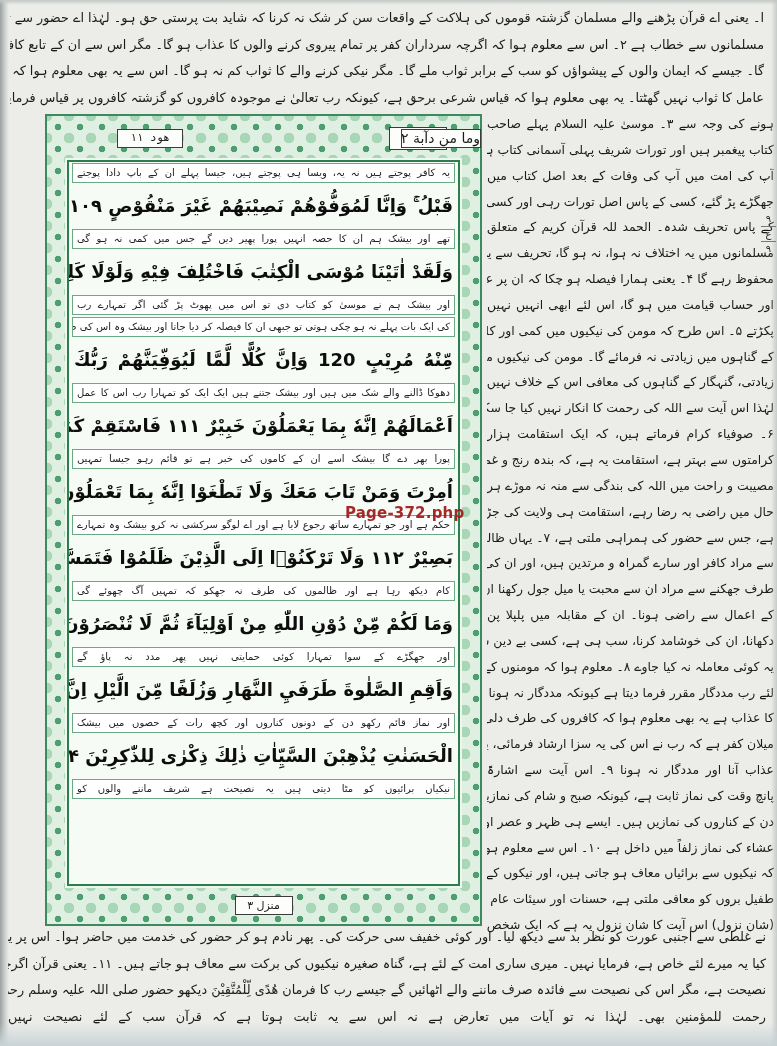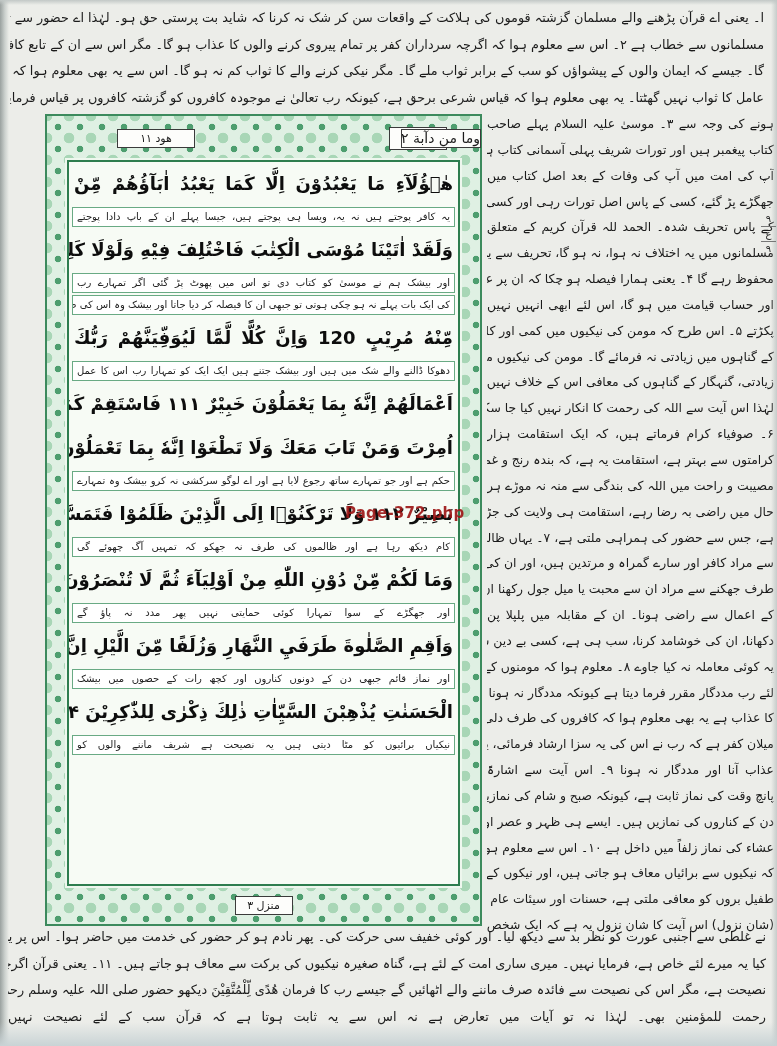--- a/index.html
+++ b/index.html
@@ -39,21 +39,21 @@
   .qbox-inner{
     position:absolute;left:20px;right:20px;top:44px;bottom:38px;
     background:#f7fbf5;border:2px solid #2e7d4f;box-shadow:0 0 0 2px #eef7ee;
     display:flex;flex-direction:column;box-sizing:border-box;overflow:hidden;
   }
   .hdr-label{
     position:absolute;z-index:3;background:#fdfdfb;border:1px solid #3b3b3b;
     text-align:center;font-size:11px;line-height:17px;height:19px;box-sizing:border-box;
     overflow:hidden;white-space:nowrap;
   }
-  .lbl-surah{left:70px;top:13px;width:78px;}
+  .lbl-surah{left:70px;top:13px;width:66px;font-family:Liberation Mono, monospace;}
   .lbl-page{left:342px;top:11px;width:58px;height:23px;font-size:15px;line-height:21px;font-weight:bold;}
   .lbl-juz{right:-1px;top:13px;width:80px;font-size:14px;}
   .lbl-manzil{left:50%;transform:translateX(-50%);top:auto;bottom:9px;width:58px;}
 
   .arabic-line{
     height:44px;line-height:44px;font-size:18px;font-weight:bold;color:#0d0d0d;
     padding:0 5px;
   }
   .urdu-line{
     height:20px;line-height:18px;font-size:10px;color:#222;
@@ -97,45 +97,47 @@
       <div class="jline">عامل کا ثواب نہیں گھٹتا۔ یہ بھی معلوم ہوا کہ قیاس شرعی برحق ہے، کیونکہ رب تعالیٰ نے موجودہ کافروں کو گزشتہ کافروں پر قیاس فرمایا۔ کفر اور بدعملی کے مشترک</div>
     </div>
 
   <div class="qbox">
     <div class="hdr-label lbl-surah rtl">هود ۱۱</div>
     <div class="hdr-label lbl-page">۳۷۲</div>
     <div class="hdr-label lbl-juz rtl">وما من دآبة ۱۲</div>
 
     <div class="qbox-inner rtl">
 
-        <div class="arabic-line jline">هٰۤؤُلَآءِ مَا يَعْبُدُوْنَ اِلَّا كَمَا يَعْبُدُ اٰبَآؤُهُمْ مِّنْ</div>
         <div class="urdu-line jline">یہ کافر پوجتے ہیں نہ یہ، ویسا ہی پوجتے ہیں، جیسا پہلے ان کے باپ دادا پوجتے</div>
 
+        <div class="arabic-line jline">قَبْلُ ۚ وَاِنَّا لَمُوَفُّوْهُمْ نَصِيْبَهُمْ غَيْرَ مَنْقُوْصٍ ۱۰۹</div>
+        <div class="urdu-line jline">تھے اور بیشک ہم ان کا حصہ انہیں پورا پھیر دیں گے جس میں کمی نہ ہو گی</div>
 
         <div class="arabic-line jline">وَلَقَدْ اٰتَيْنَا مُوْسَى الْكِتٰبَ فَاخْتُلِفَ فِيْهِ وَلَوْلَا كَلِمَةٌ</div>
         <div class="urdu-line jline">اور بیشک ہم نے موسیٰ کو کتاب دی تو اس میں پھوٹ پڑ گئی اگر تمہارے رب</div>
 
         <div class="urdu-line jline">کی ایک بات پہلے نہ ہو چکی ہوتی تو جبھی ان کا فیصلہ کر دیا جاتا اور بیشک وہ اس کی طرف سے</div>
 
         <div class="arabic-line jline">مِّنْهُ مُرِيْبٍ 120 وَاِنَّ كُلًّا لَّمَّا لَيُوَفِّيَنَّهُمْ رَبُّكَ</div>
         <div class="urdu-line jline">دھوکا ڈالنے والے شک میں ہیں اور بیشک جتنے ہیں ایک ایک کو تمہارا رب اس کا عمل</div>
 
         <div class="arabic-line jline">اَعْمَالَهُمْ اِنَّهٗ بِمَا يَعْمَلُوْنَ خَبِيْرٌ ۱۱۱ فَاسْتَقِمْ كَمَاۤ</div>
+        <div class="urdu-line jline">پورا بھر دے گا بیشک اسے ان کے کاموں کی خبر ہے تو قائم رہو جیسا تمہیں</div>
 
         <div class="arabic-line jline">اُمِرْتَ وَمَنْ تَابَ مَعَكَ وَلَا تَطْغَوْا اِنَّهٗ بِمَا تَعْمَلُوْنَ</div>
         <div class="urdu-line jline">حکم ہے اور جو تمہارے ساتھ رجوع لایا ہے اور اے لوگو سرکشی نہ کرو بیشک وہ تمہارے</div>
 
         <div class="arabic-line jline">بَصِيْرٌ ۱۱۲ وَلَا تَرْكَنُوْۤا اِلَى الَّذِيْنَ ظَلَمُوْا فَتَمَسَّكُمُ النَّارُ</div>
         <div class="urdu-line jline">کام دیکھ رہا ہے اور ظالموں کی طرف نہ جھکو کہ تمہیں آگ چھوئے گی</div>
 
         <div class="arabic-line jline">وَمَا لَكُمْ مِّنْ دُوْنِ اللّٰهِ مِنْ اَوْلِيَآءَ ثُمَّ لَا تُنْصَرُوْنَ ۱۱۳</div>
         <div class="urdu-line jline">اور جھگڑے کے سوا تمہارا کوئی حمایتی نہیں پھر مدد نہ پاؤ گے</div>
 
         <div class="arabic-line jline">وَاَقِمِ الصَّلٰوةَ طَرَفَيِ النَّهَارِ وَزُلَفًا مِّنَ الَّيْلِ اِنَّ</div>
-        <div class="urdu-line jline">اور نماز قائم جبھی دن کے دونوں کناروں اور کچھ رات کے حصوں میں بیشک</div>
+        <div class="urdu-line jline">اور نماز قائم رکھو دن کے دونوں کناروں اور کچھ رات کے حصوں میں بیشک</div>
 
         <div class="arabic-line jline">الْحَسَنٰتِ يُذْهِبْنَ السَّيِّاٰتِ ذٰلِكَ ذِكْرٰى لِلذّٰكِرِيْنَ ۱۱۴</div>
         <div class="urdu-line jline">نیکیاں برائیوں کو مٹا دیتی ہیں یہ نصیحت ہے شریف ماننے والوں کو</div>
       </div>
 
     <div class="hdr-label lbl-manzil rtl">منزل ۳</div>
   </div>
 
   <div class="side-notes rtl">
 

